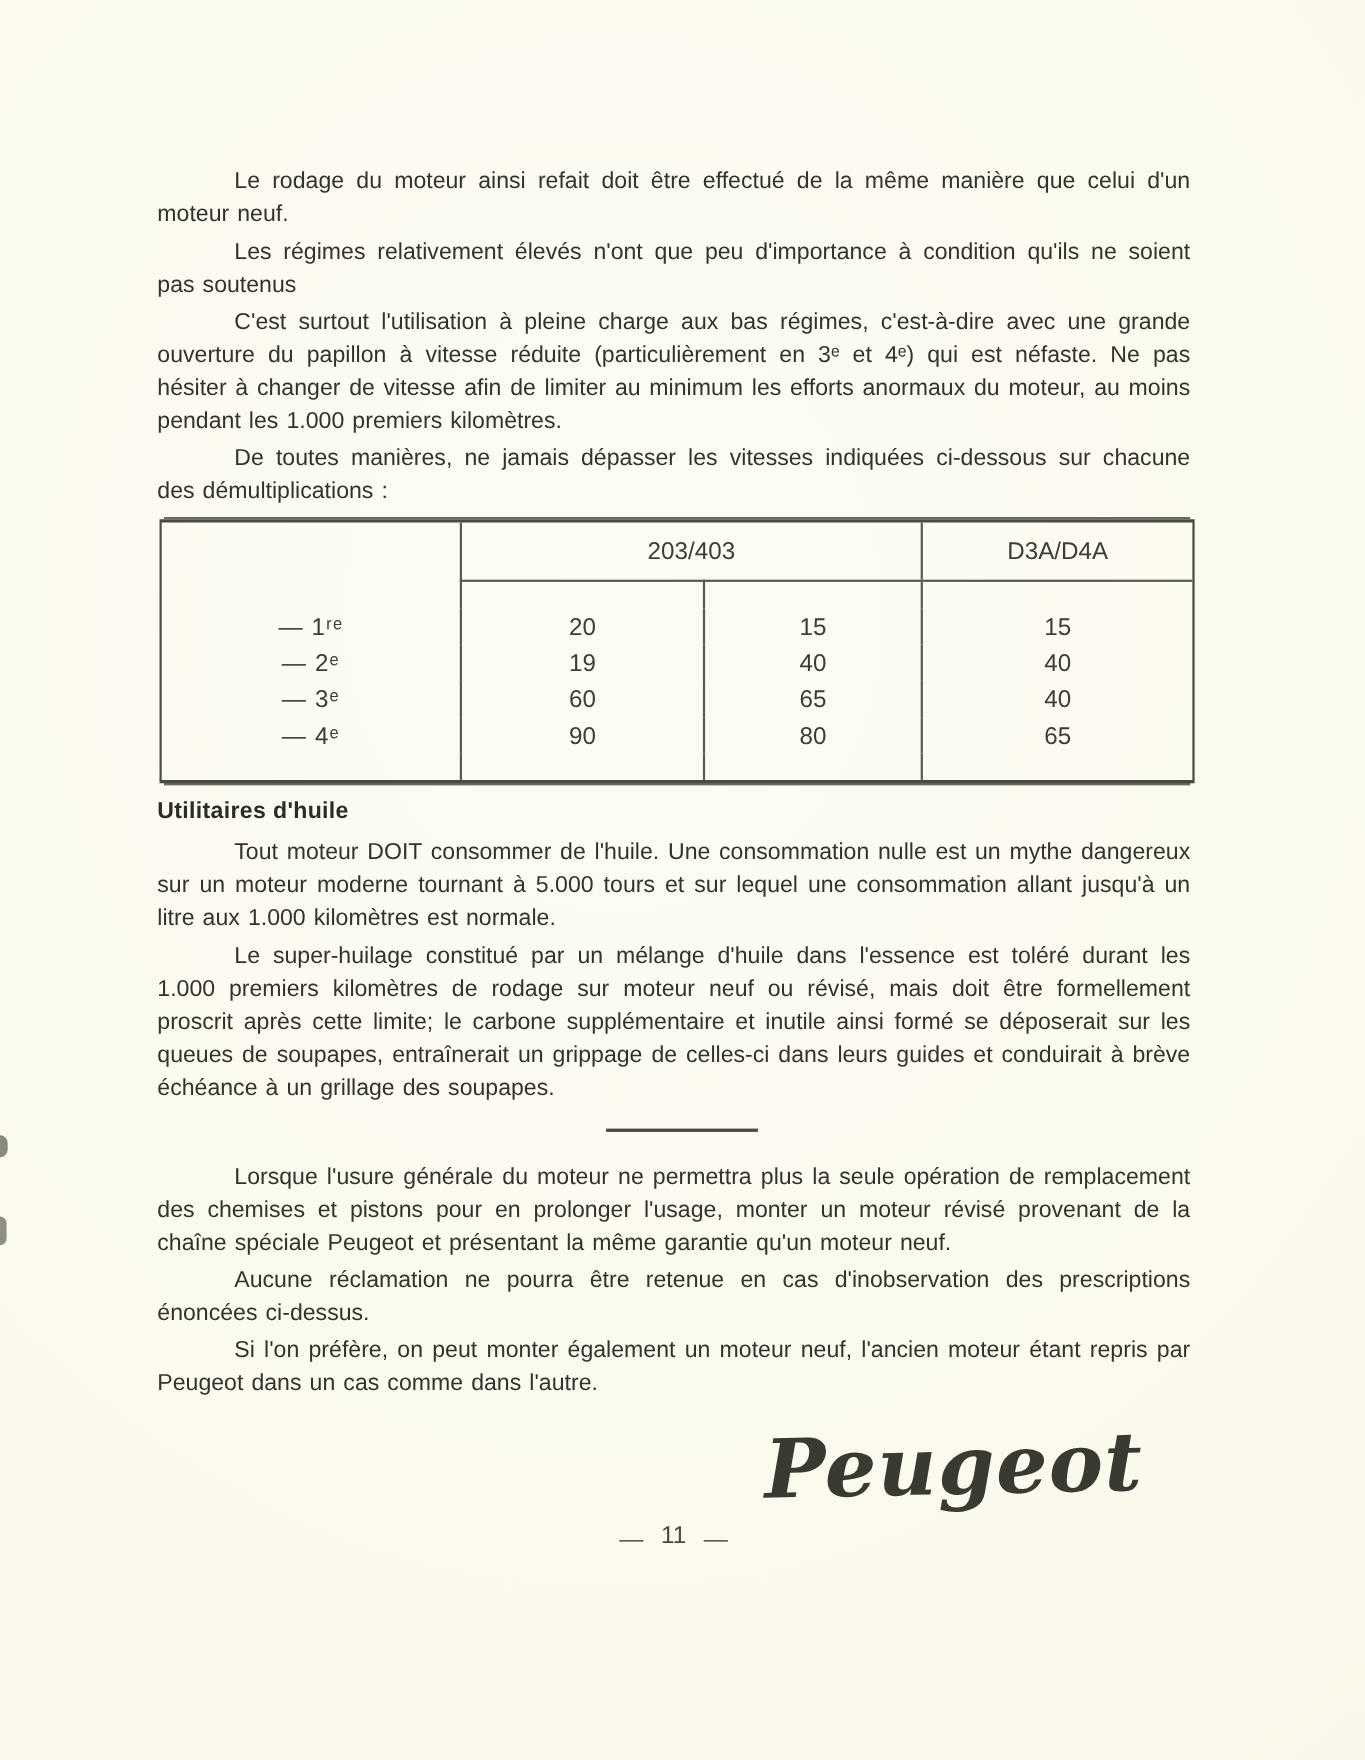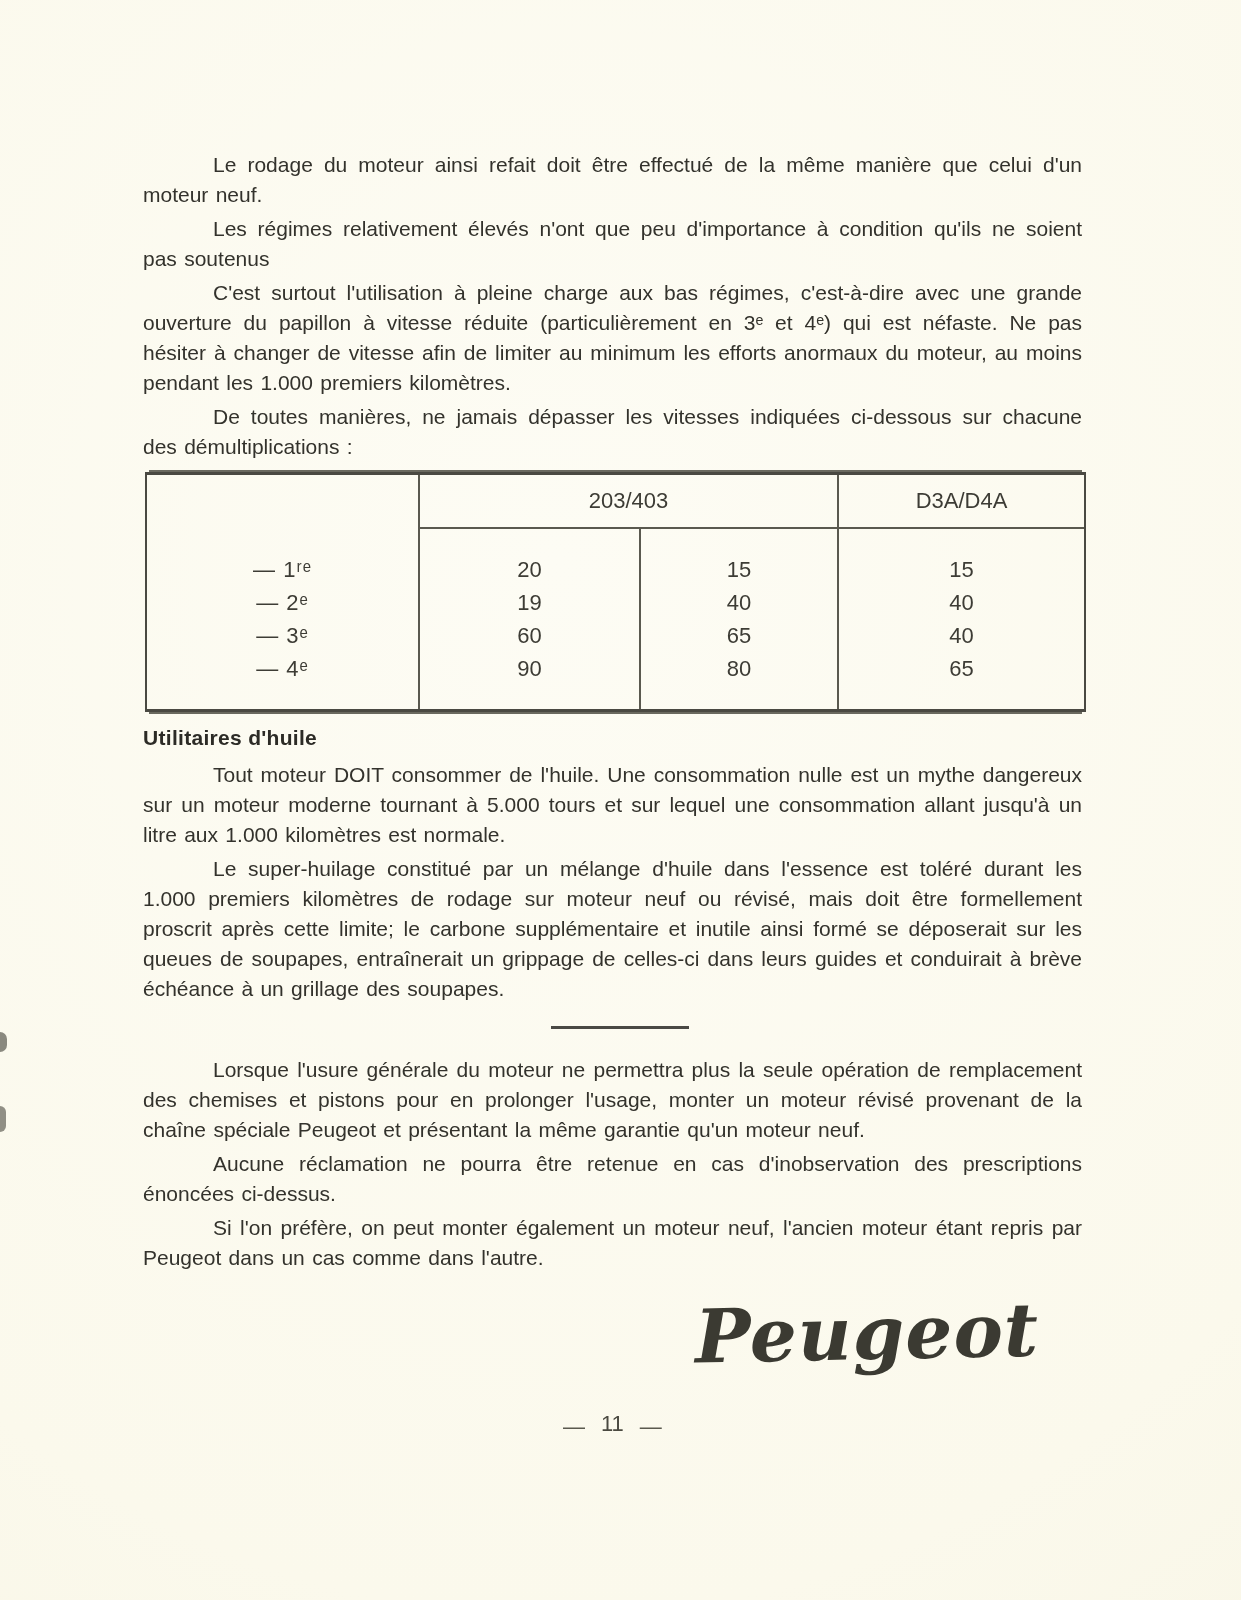--- a/index.html
+++ b/index.html
@@ -50,21 +50,21 @@
     margin:22px 0 26px 408px;
   }
   .logo {
     font-family:"DejaVu Serif","Liberation Serif",serif;
     font-style:italic; font-weight:bold;
     font-size:74px; line-height:80px; color:#3b3a32;
     margin:16px 0 0 552px; letter-spacing:1px;
     transform:rotate(-1.2deg); display:inline-block;
   }
   .page-num {
-    margin:38px 0 0 404px; font-size:22px; color:#4a4940; white-space:nowrap;
+    margin:10px 0 0 404px; font-size:22px; color:#4a4940; white-space:nowrap;
   }
   .page-num .dash { position:relative; top:3px; margin:0 16px; color:#5a594e; }
   .smudge { position:absolute; left:0; }
   .smudge-1 { top:1032px; width:7px; height:20px; background:#8a897f; border-radius:0 8px 8px 0; }
   .smudge-2 { top:1106px; width:6px; height:26px; background:#75746a; border-radius:0 8px 8px 0; opacity:.8; }
 </style>
 </head>
 <body>
 
 <div class="page">

